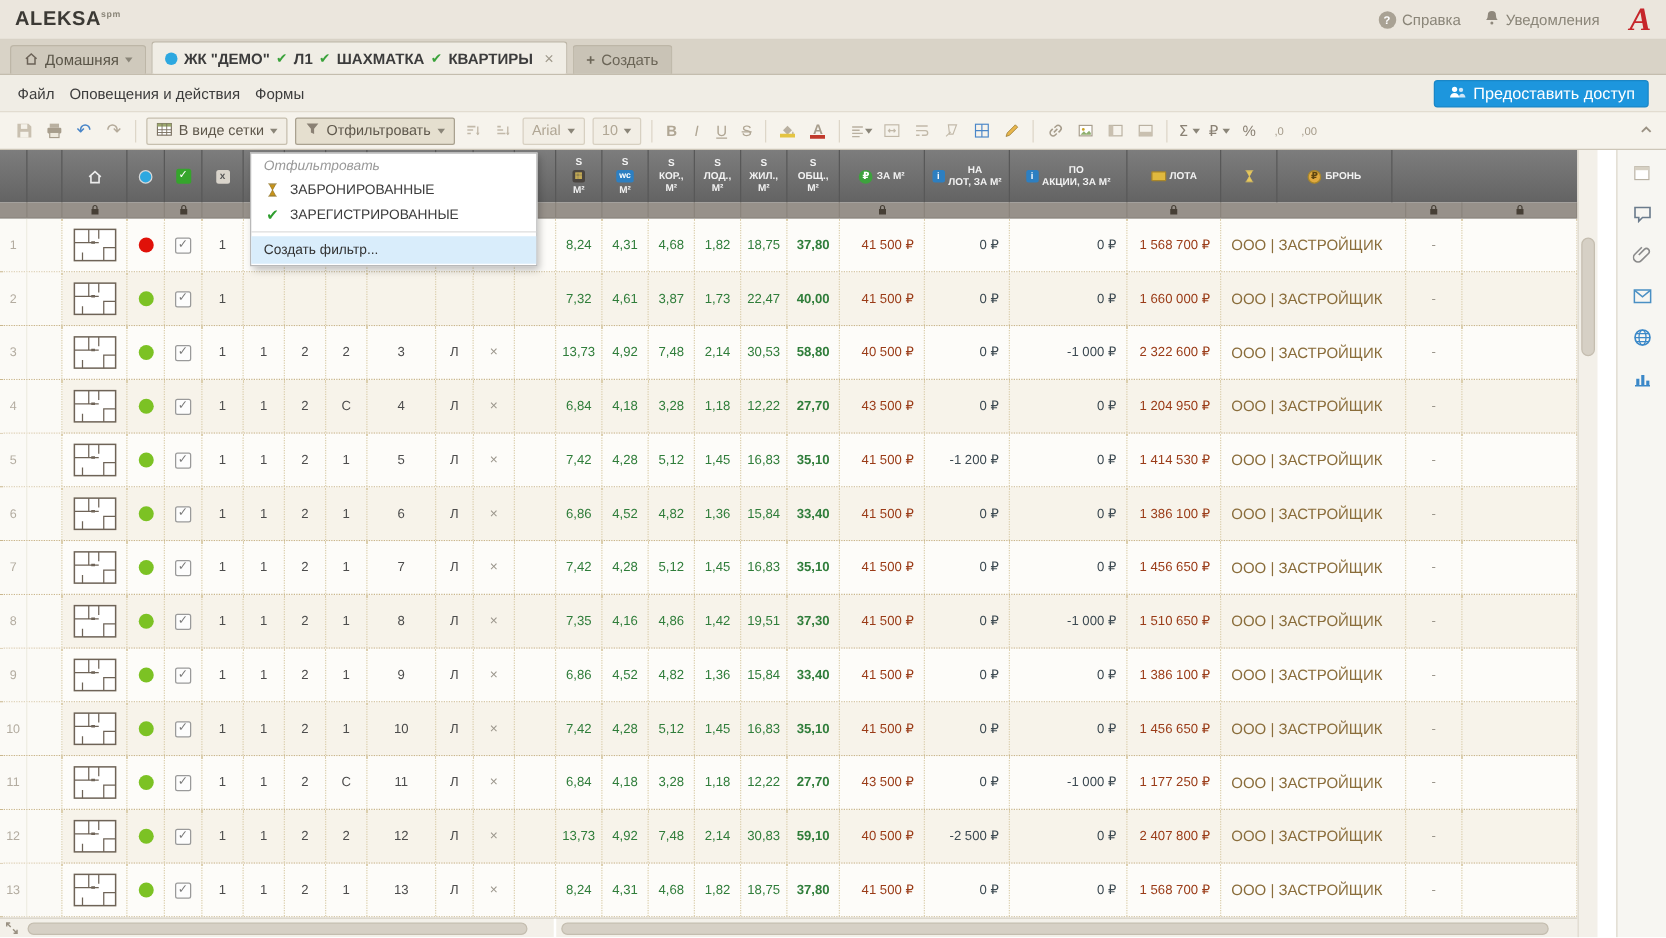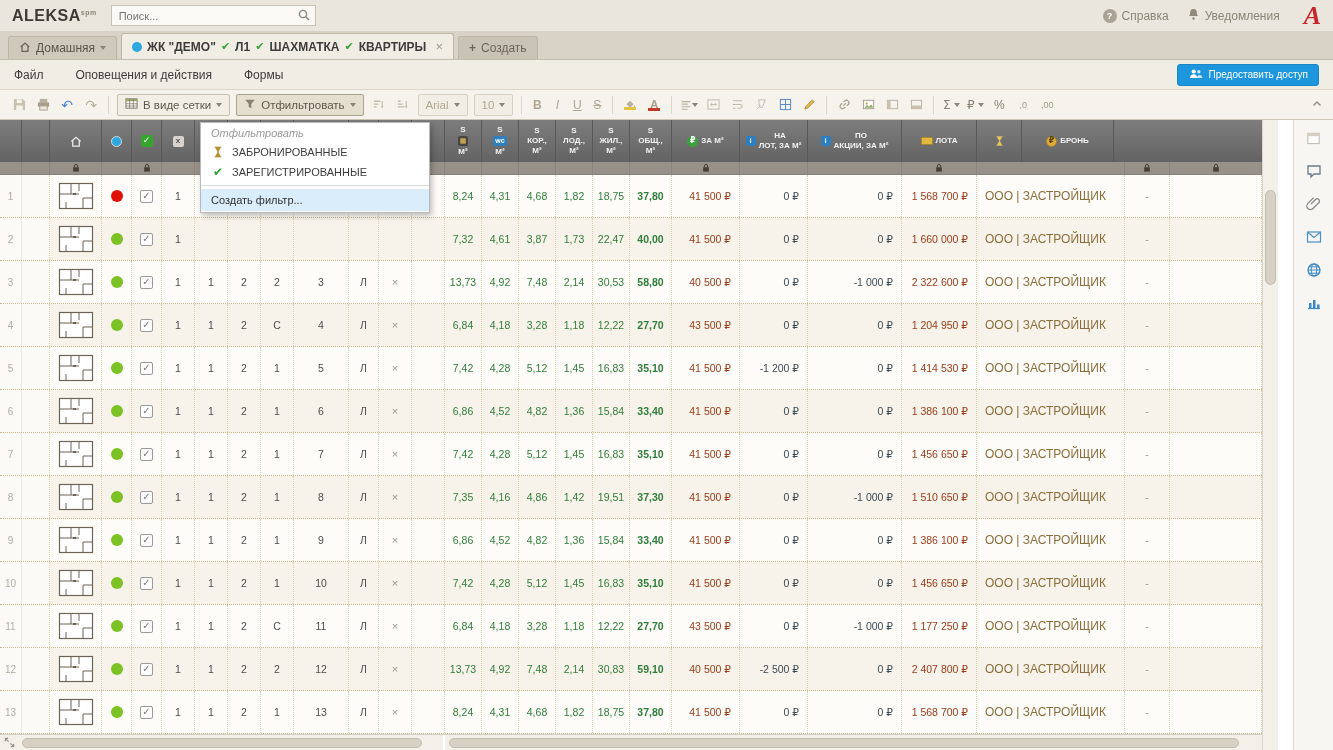--- a/index.html
+++ b/index.html
@@ -25,23 +25,23 @@
 .tab{display:flex;align-items:center;gap:5px;height:23px;padding:0 10px;background:#cfc9bc;border:1px solid #bdb6a7;border-bottom:none;border-radius:3px 3px 0 0;color:#5a5548;font-size:12px}
 .tab.active{height:26px;background:#f0ede5;color:#3c3c3c;font-weight:bold}
 .caret{width:0;height:0;border-left:3.5px solid transparent;border-right:3.5px solid transparent;border-top:4px solid #8a8578;display:inline-block}
 .bluedot{width:10px;height:10px;border-radius:50%;background:#2da8e0;display:inline-block}
 .tab-check{color:#3aa23a;font-size:11px;font-weight:bold}
 .tab-close{color:#a09a8c;font-weight:normal;font-size:13px;margin-left:4px}
 .tab.create{background:#c9c3b6;color:#6b6557;font-weight:normal}
 .plus{font-weight:bold;color:#6b6557}
 
 
-.menubar{height:30px;background:#f0ede5;display:flex;align-items:center;padding:0 14px;gap:32px;font-size:12px;color:#3c3c3c;border-bottom:1px solid #ddd6c9}
+.menubar{height:30px;background:#f0ede5;display:flex;align-items:center;padding:0 14px;gap:12px;font-size:12px;color:#3c3c3c;border-bottom:1px solid #ddd6c9}
 .menu-item{cursor:default}
-.share-btn{margin-left:auto;background:#1d96dd;color:#fff;height:22px;padding:8px 10px;border-radius:3px;font-size:10px;display:flex;align-items:center;gap:6px;border:1px solid #1a86c6}
+.share-btn{margin-left:auto;background:#1d96dd;color:#fff;height:22px;padding:8px 10px;border-radius:3px;font-size:13px;display:flex;align-items:center;gap:6px;border:1px solid #1a86c6}
 
 
 .toolbar{height:30px;background:#f6f3ec;border-bottom:1px solid #cdc6b8;display:flex;align-items:center;padding:0 8px;gap:2px;position:relative}
 .tb-ic{height:24px;min-width:22px;display:flex;align-items:center;justify-content:center;border-radius:2px;padding:0 2px}
 .tb-dd{height:22px;display:flex;align-items:center;gap:5px;border:1px solid #c6bfae;background:#f2eee5;padding:0 7px;font-size:11.5px;color:#5f584c;border-radius:2px;margin:0 2px}
 .tb-dd.pressed{background:#e5dfcf;border-color:#a9a18f}
 .tb-dd.dim{color:#b0a694;border-color:#d7d0c1}
 .tb-sep{width:1px;height:18px;background:#ddd6c8;margin:0 4px}
 .tb-letter{font-weight:bold;color:#b0a694;font-size:12px;width:18px;text-align:center}
 .tb-letter.i{font-style:italic;font-weight:normal}
@@ -124,29 +124,20 @@
 .pers-ic{width:10px;height:11px}
 .coin-ic{width:11px;height:11px;border-radius:50%;background:#e0a93e;border:1px solid #a8862a;color:#5d4510;font-size:8px;font-weight:bold;display:flex;align-items:center;justify-content:center}
 </style>
 </head>
 <body>
 
 <div class="screen">
 
   <div class="topbar">
     <div class="logo"><span>ALEKSA</span><sup>spm</sup></div>
-    <div class="searchbox">
-      <input type="text" placeholder="Поиск..." style="">
-      <span class="search-ic">
-        <svg width="14" height="14" viewBox="0 0 14 14">
-            <circle cx="6" cy="6" r="3.6" fill="none" stroke="#8a8578" stroke-width="1.4"></circle>
-            <path d="M8.8 8.8 L12 12" stroke="#8a8578" stroke-width="1.4"></path>
-          </svg>
-      </span>
-    </div>
     <div class="top-right">
       <div class="top-item">
         <span class="qmark">?</span>
         <span>Справка</span>
       </div>
       <div class="top-item">
         <span>
           <svg width="13" height="14" viewBox="0 0 14 14">
               <path d="M7 1.5 a3.5 3.5 0 0 1 3.5 3.5 c0 3 1.6 4.2 1.6 4.2 H1.9 c0 0 1.6-1.2 1.6-4.2 A3.5 3.5 0 0 1 7 1.5 Z" fill="#8f887c"></path>
               <circle cx="7" cy="11.8" r="1.3" fill="#8f887c"></circle>

